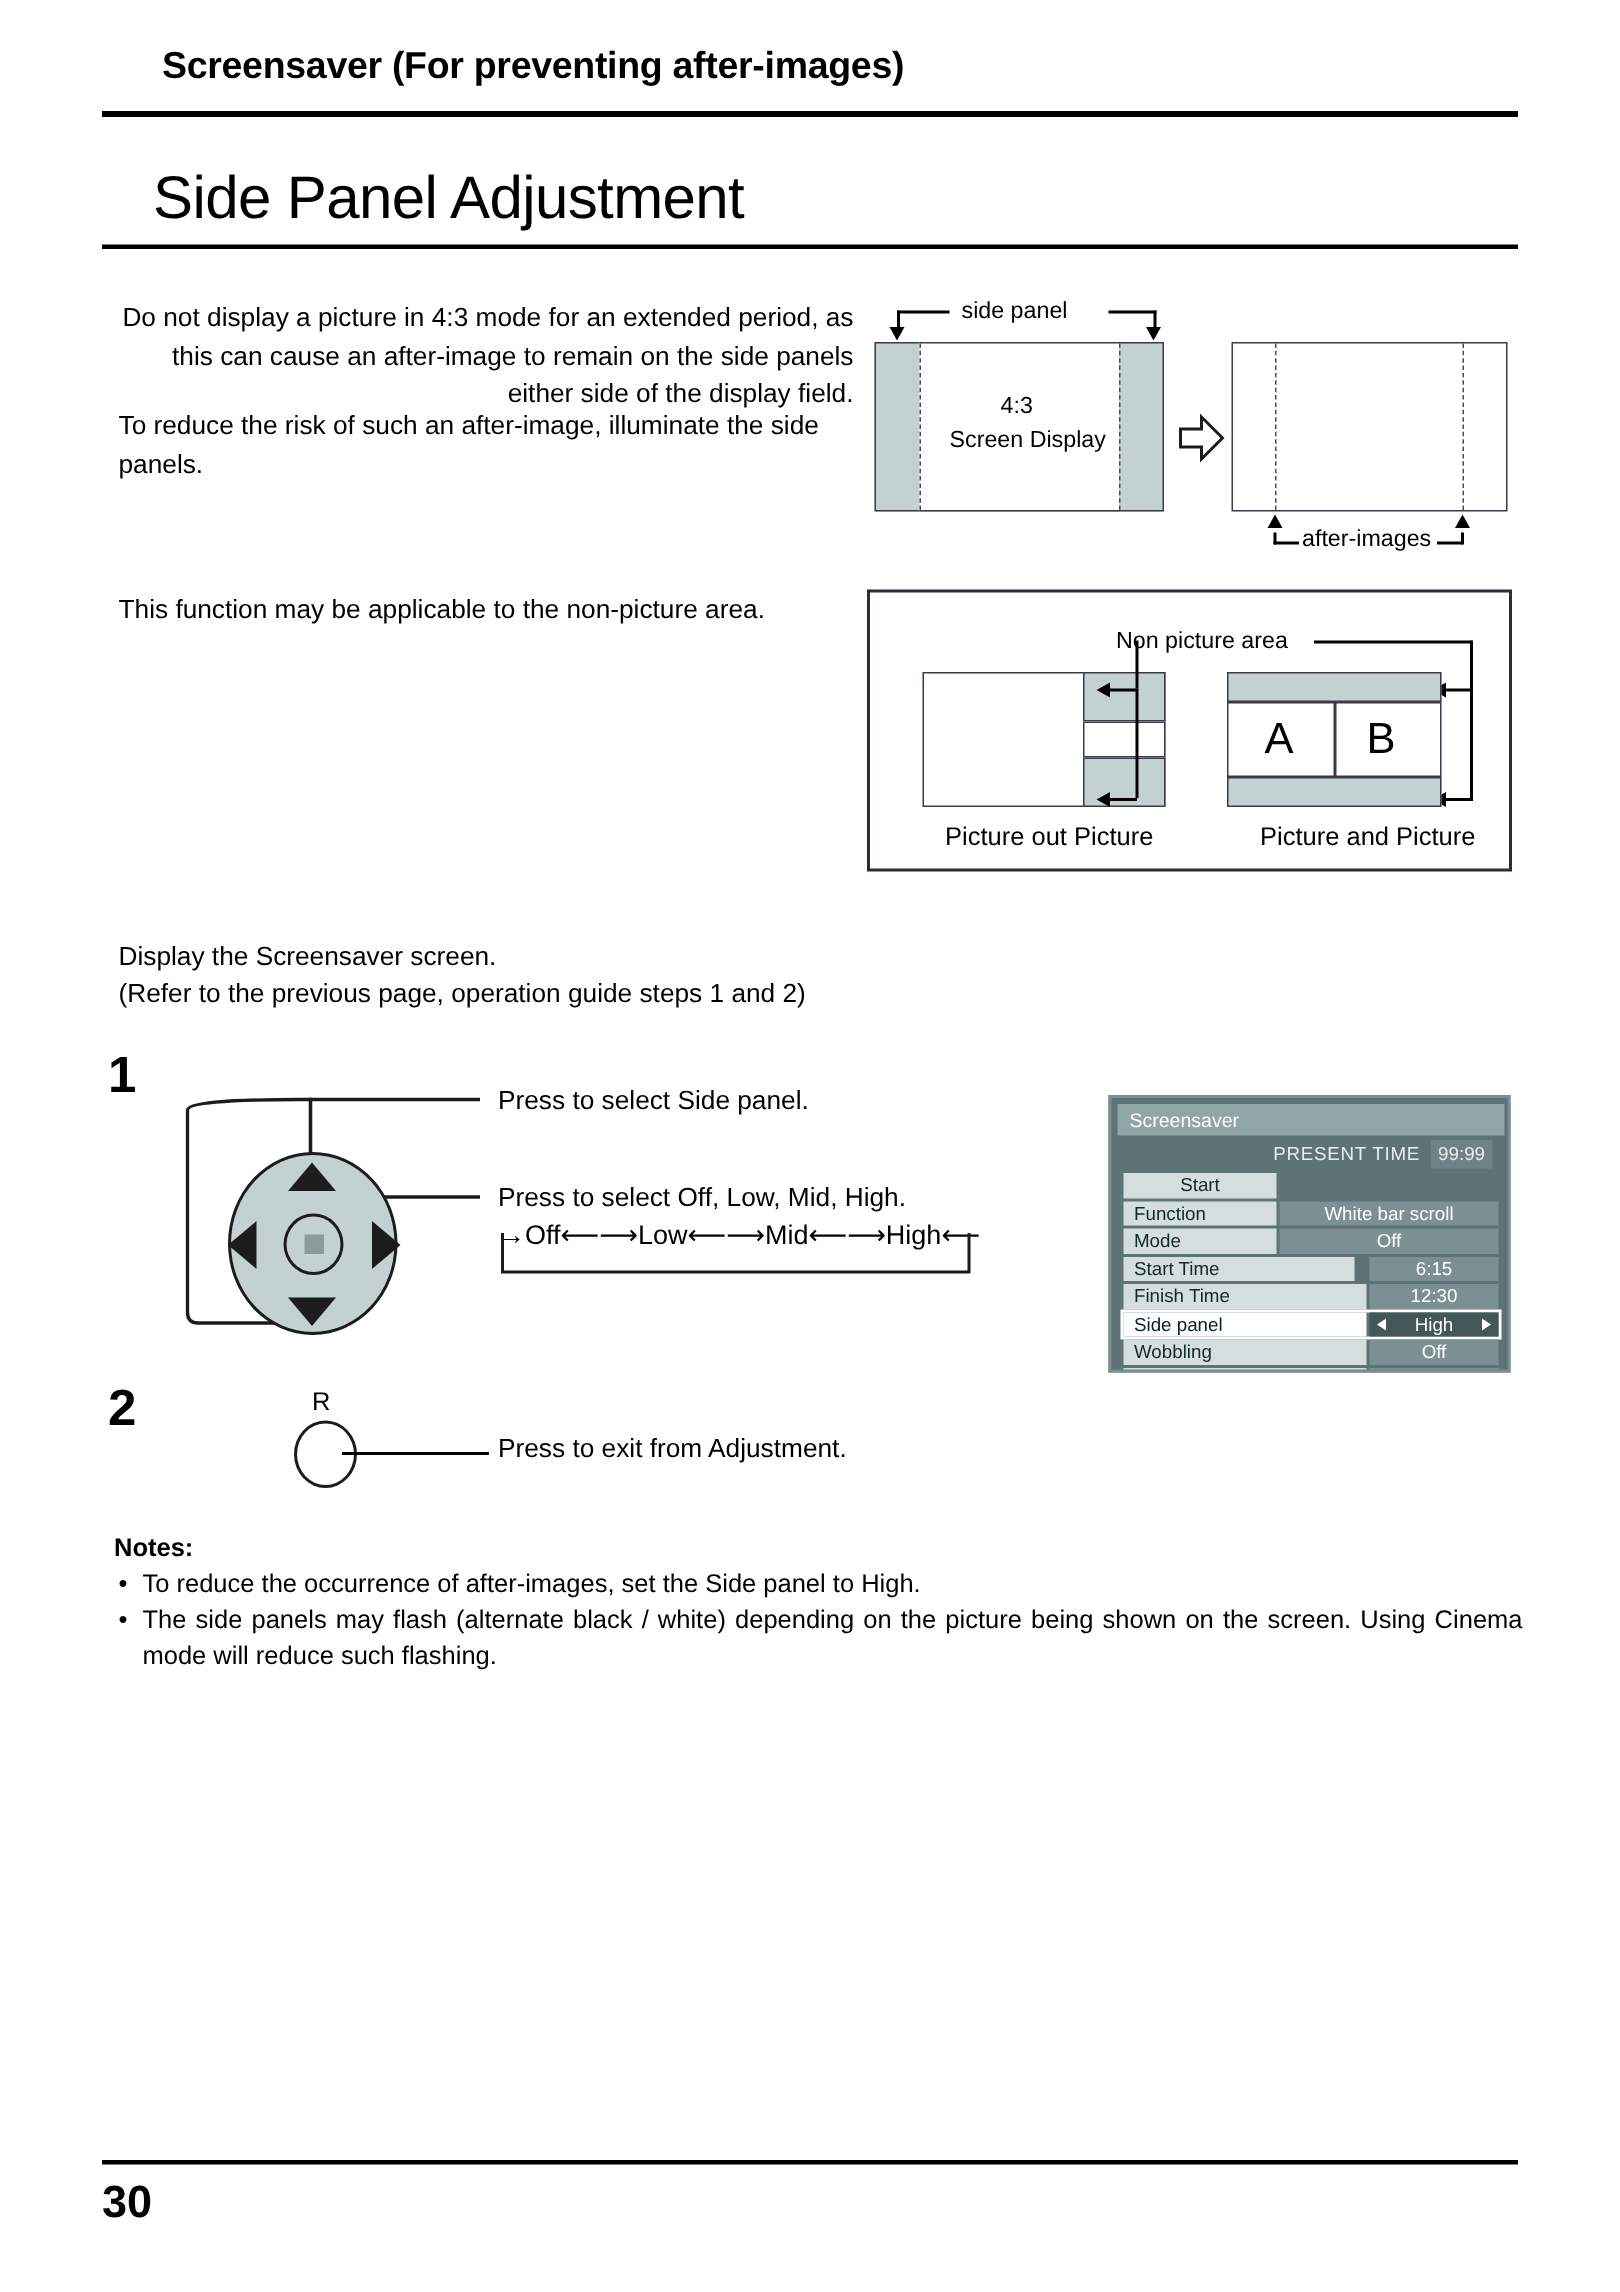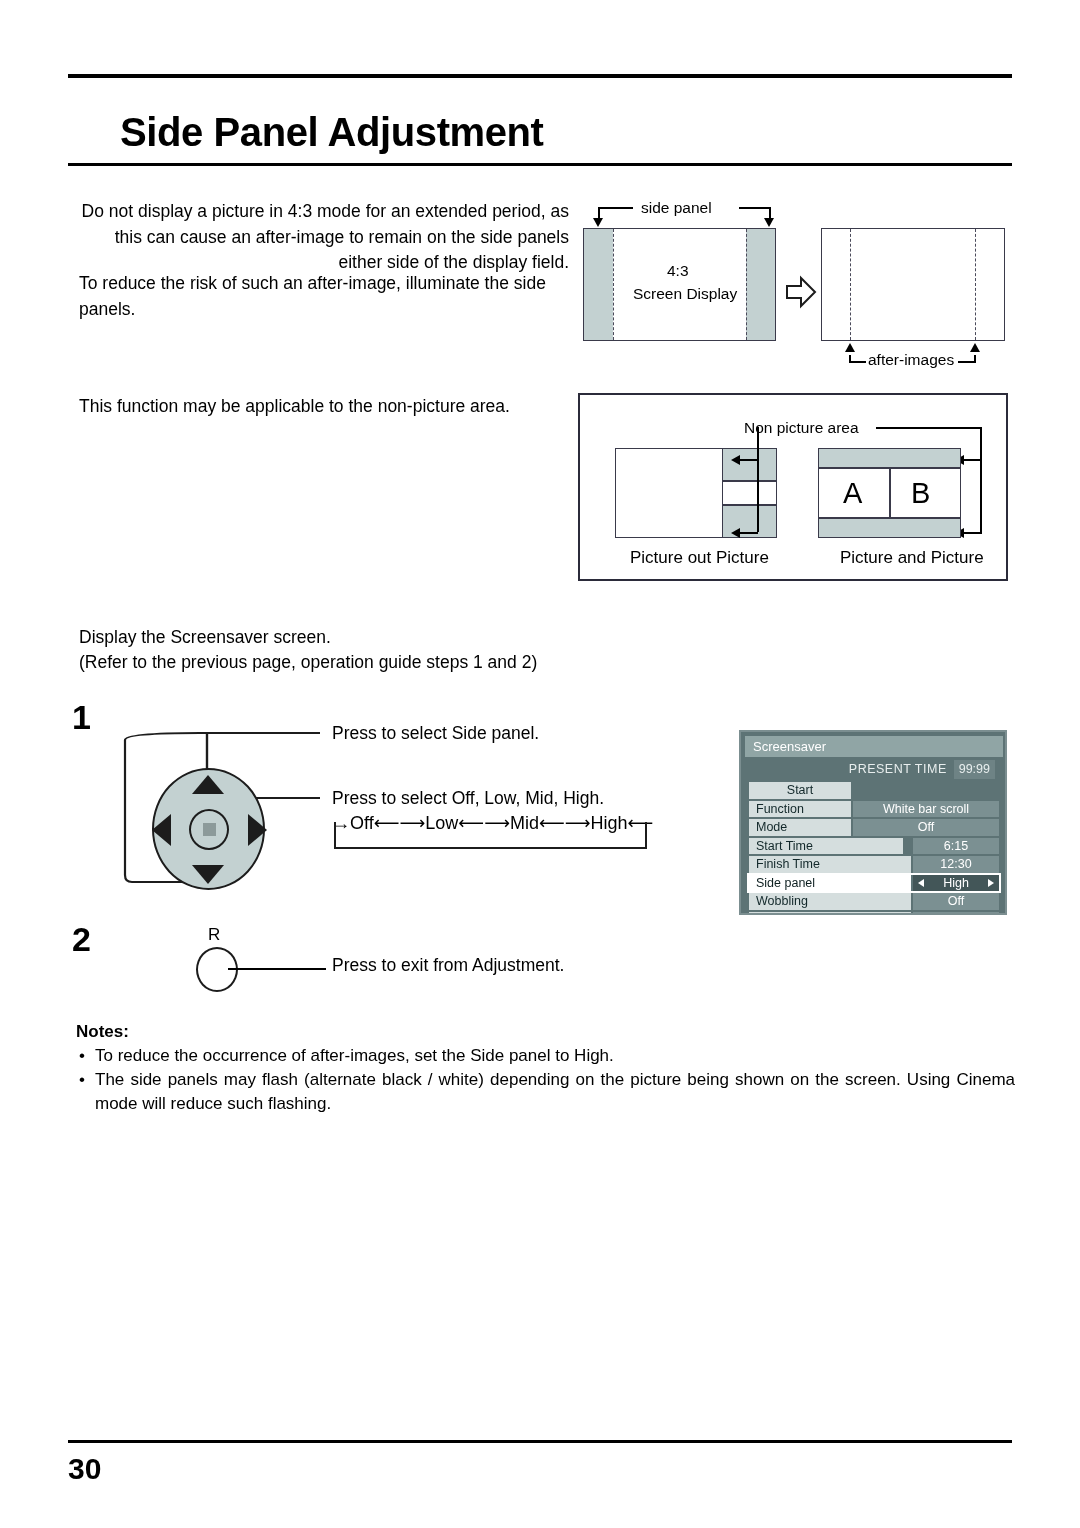--- a/index.html
+++ b/index.html
@@ -31,24 +31,24 @@
   }
   .rule-thin {
     position: absolute;
     left: 68px;
     right: 68px;
     height: 3px;
     background: #000;
   }
   .section-title {
     position: absolute;
-    left: 120px;
+    left: 102px;
     top: 110px;
     font-size: 40px;
-    font-weight: bold;
+    font-weight: normal;
     letter-spacing: -0.4px;
     white-space: nowrap;
   }
 
   
   .para {
     position: absolute;
     font-size: 17.5px;
     line-height: 25.5px;
     color: #000;
@@ -311,20 +311,21 @@
     font-size: 30px;
     font-weight: bold;
   }
   svg.overlay { position: absolute; left: 0; top: 0; pointer-events: none; }
 </style>
 </head>
 <body>
 
 <div id="page">
 
+  <div class="chapter-title">Screensaver (For preventing after-images)</div>
   <div class="rule-thin" style="top:74px;height:3.5px;"></div>
 
   <div class="section-title">Side Panel Adjustment</div>
   <div class="rule-thin" style="top:163px;height:3px;"></div>
 
   <div class="para" style="left:79px; top:199px; width:490px;text-align:right;">Do not display a picture in 4:3 mode for an extended period, as this can cause an after-image to remain on the side panels either side of the display field.</div>
   <div class="para" style="left:79px; top:271px; width:490px;">To reduce the risk of such an after-image, illuminate the side panels.</div>
   <div class="para" style="left:79px; top:394px; width:500px;">This function may be applicable to the non-picture area.</div>
 
   <div class="gfill" style="left:583px; top:228px; width:193px; height:113px;"></div>

